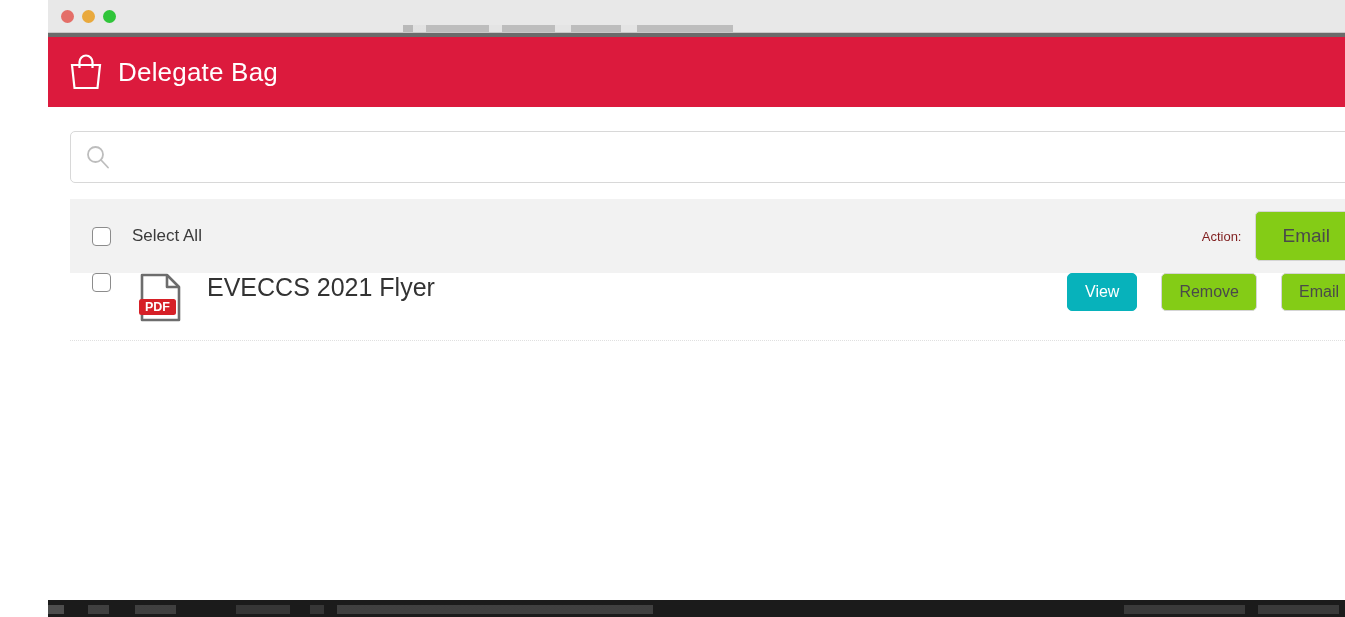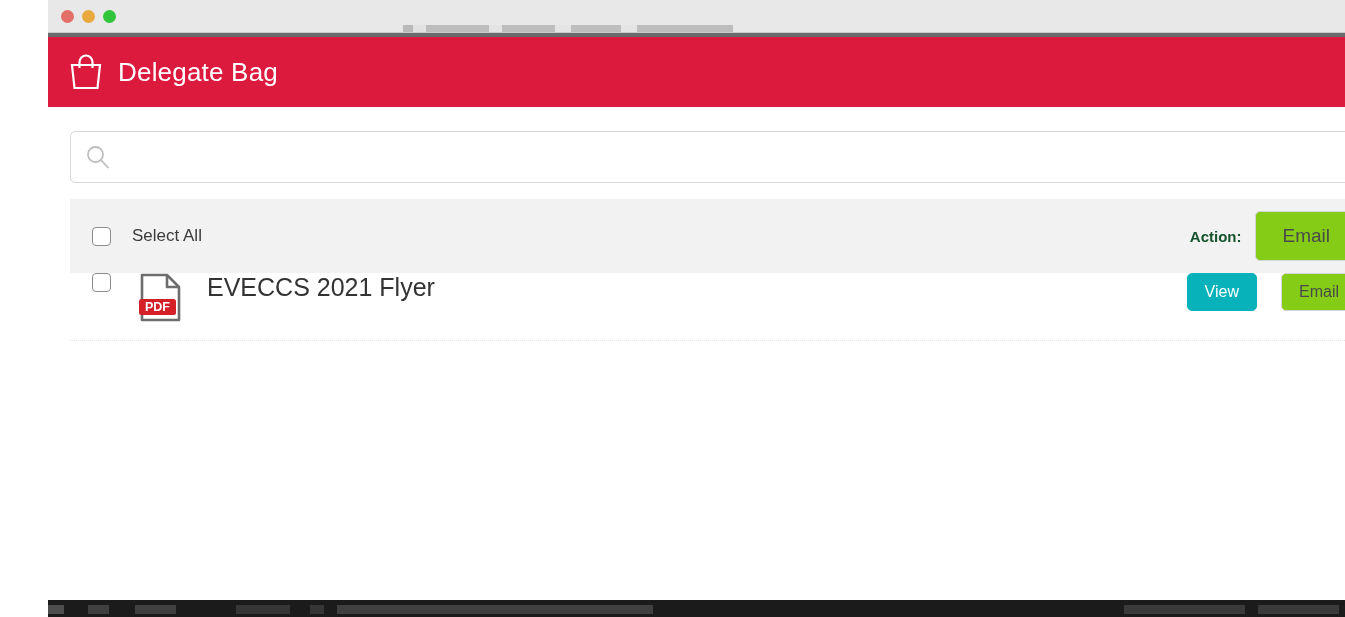--- a/index.html
+++ b/index.html
@@ -177,23 +177,23 @@
     font-size: 17px;
     color: #3b3b3b;
   }
   .toolbar-right {
     margin-left: auto;
     display: flex;
     align-items: center;
     gap: 14px;
   }
   .action-label {
-    font-size: 15px;
-    color: #14532d;
-    font-weight: 700;
+    font-size: 13px;
+    color: #7f1d1d;
+    font-weight: 400;
   }
   .btn-outline {
     background: #84cc16;
     border: 1px solid #d5d5d5;
     border-radius: 5px;
     color: #4a4a4a;
     cursor: pointer;
     font-family: "Liberation Sans", sans-serif;
   }
   .action-email-btn {
@@ -335,20 +335,21 @@
           <path d="M4 2 H29 L41 14 V47 H4 Z" fill="#ffffff" stroke="#6d6d6d" stroke-width="2.6" stroke-linejoin="round"></path>
           <path d="M29 2 V14 H41" fill="none" stroke="#6d6d6d" stroke-width="2.6" stroke-linejoin="round"></path>
           <rect x="1" y="26" width="37" height="16" rx="2.5" fill="#d62027"></rect>
           <text x="19.5" y="38" text-anchor="middle" font-family="Liberation Sans, sans-serif" font-size="12.5" font-weight="bold" fill="#ffffff">PDF</text>
         </svg>
 
         <span class="file-name">EVECCS 2021 Flyer</span>
 
         <div class="row-actions">
           <button class="btn-row btn-primary">View</button>
+          <button class="btn-row btn-outline">Remove</button>
           <button class="btn-row btn-outline">Email</button>
         </div>
       </div>
 
     </div>
   </div>
 
   <div class="bottom-strip">
     <div class="strip-ghost"></div>
   </div>

